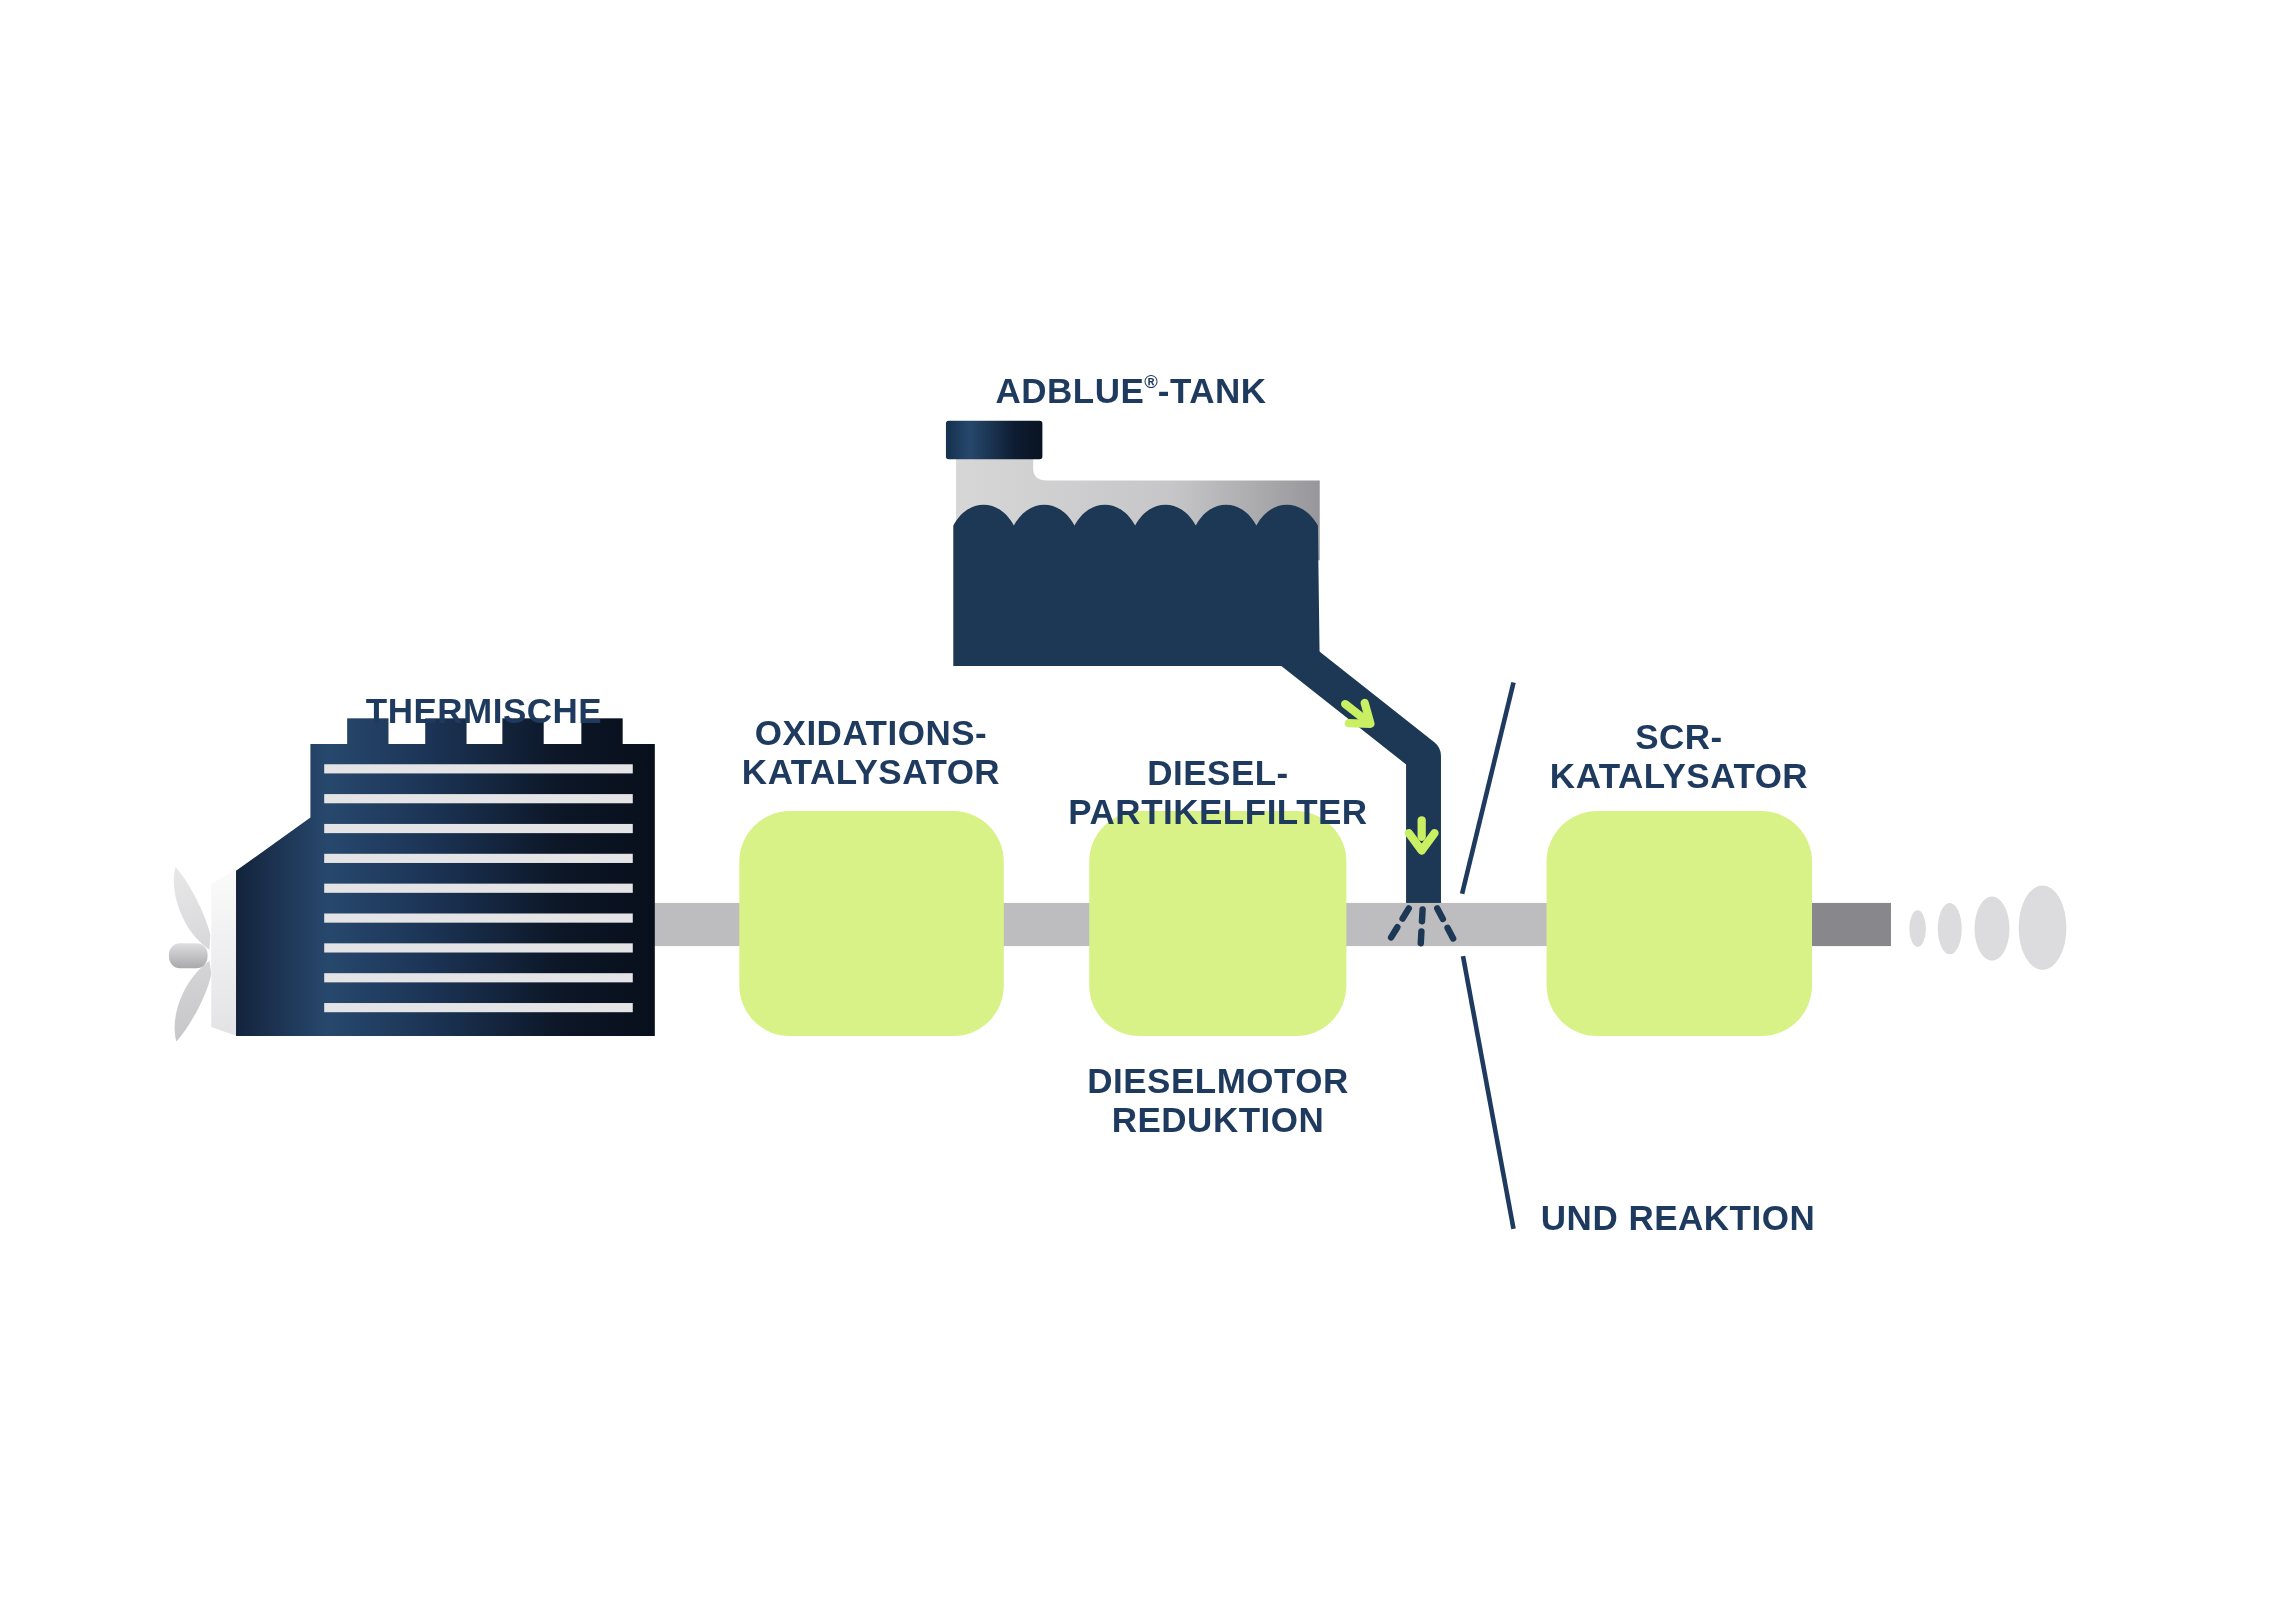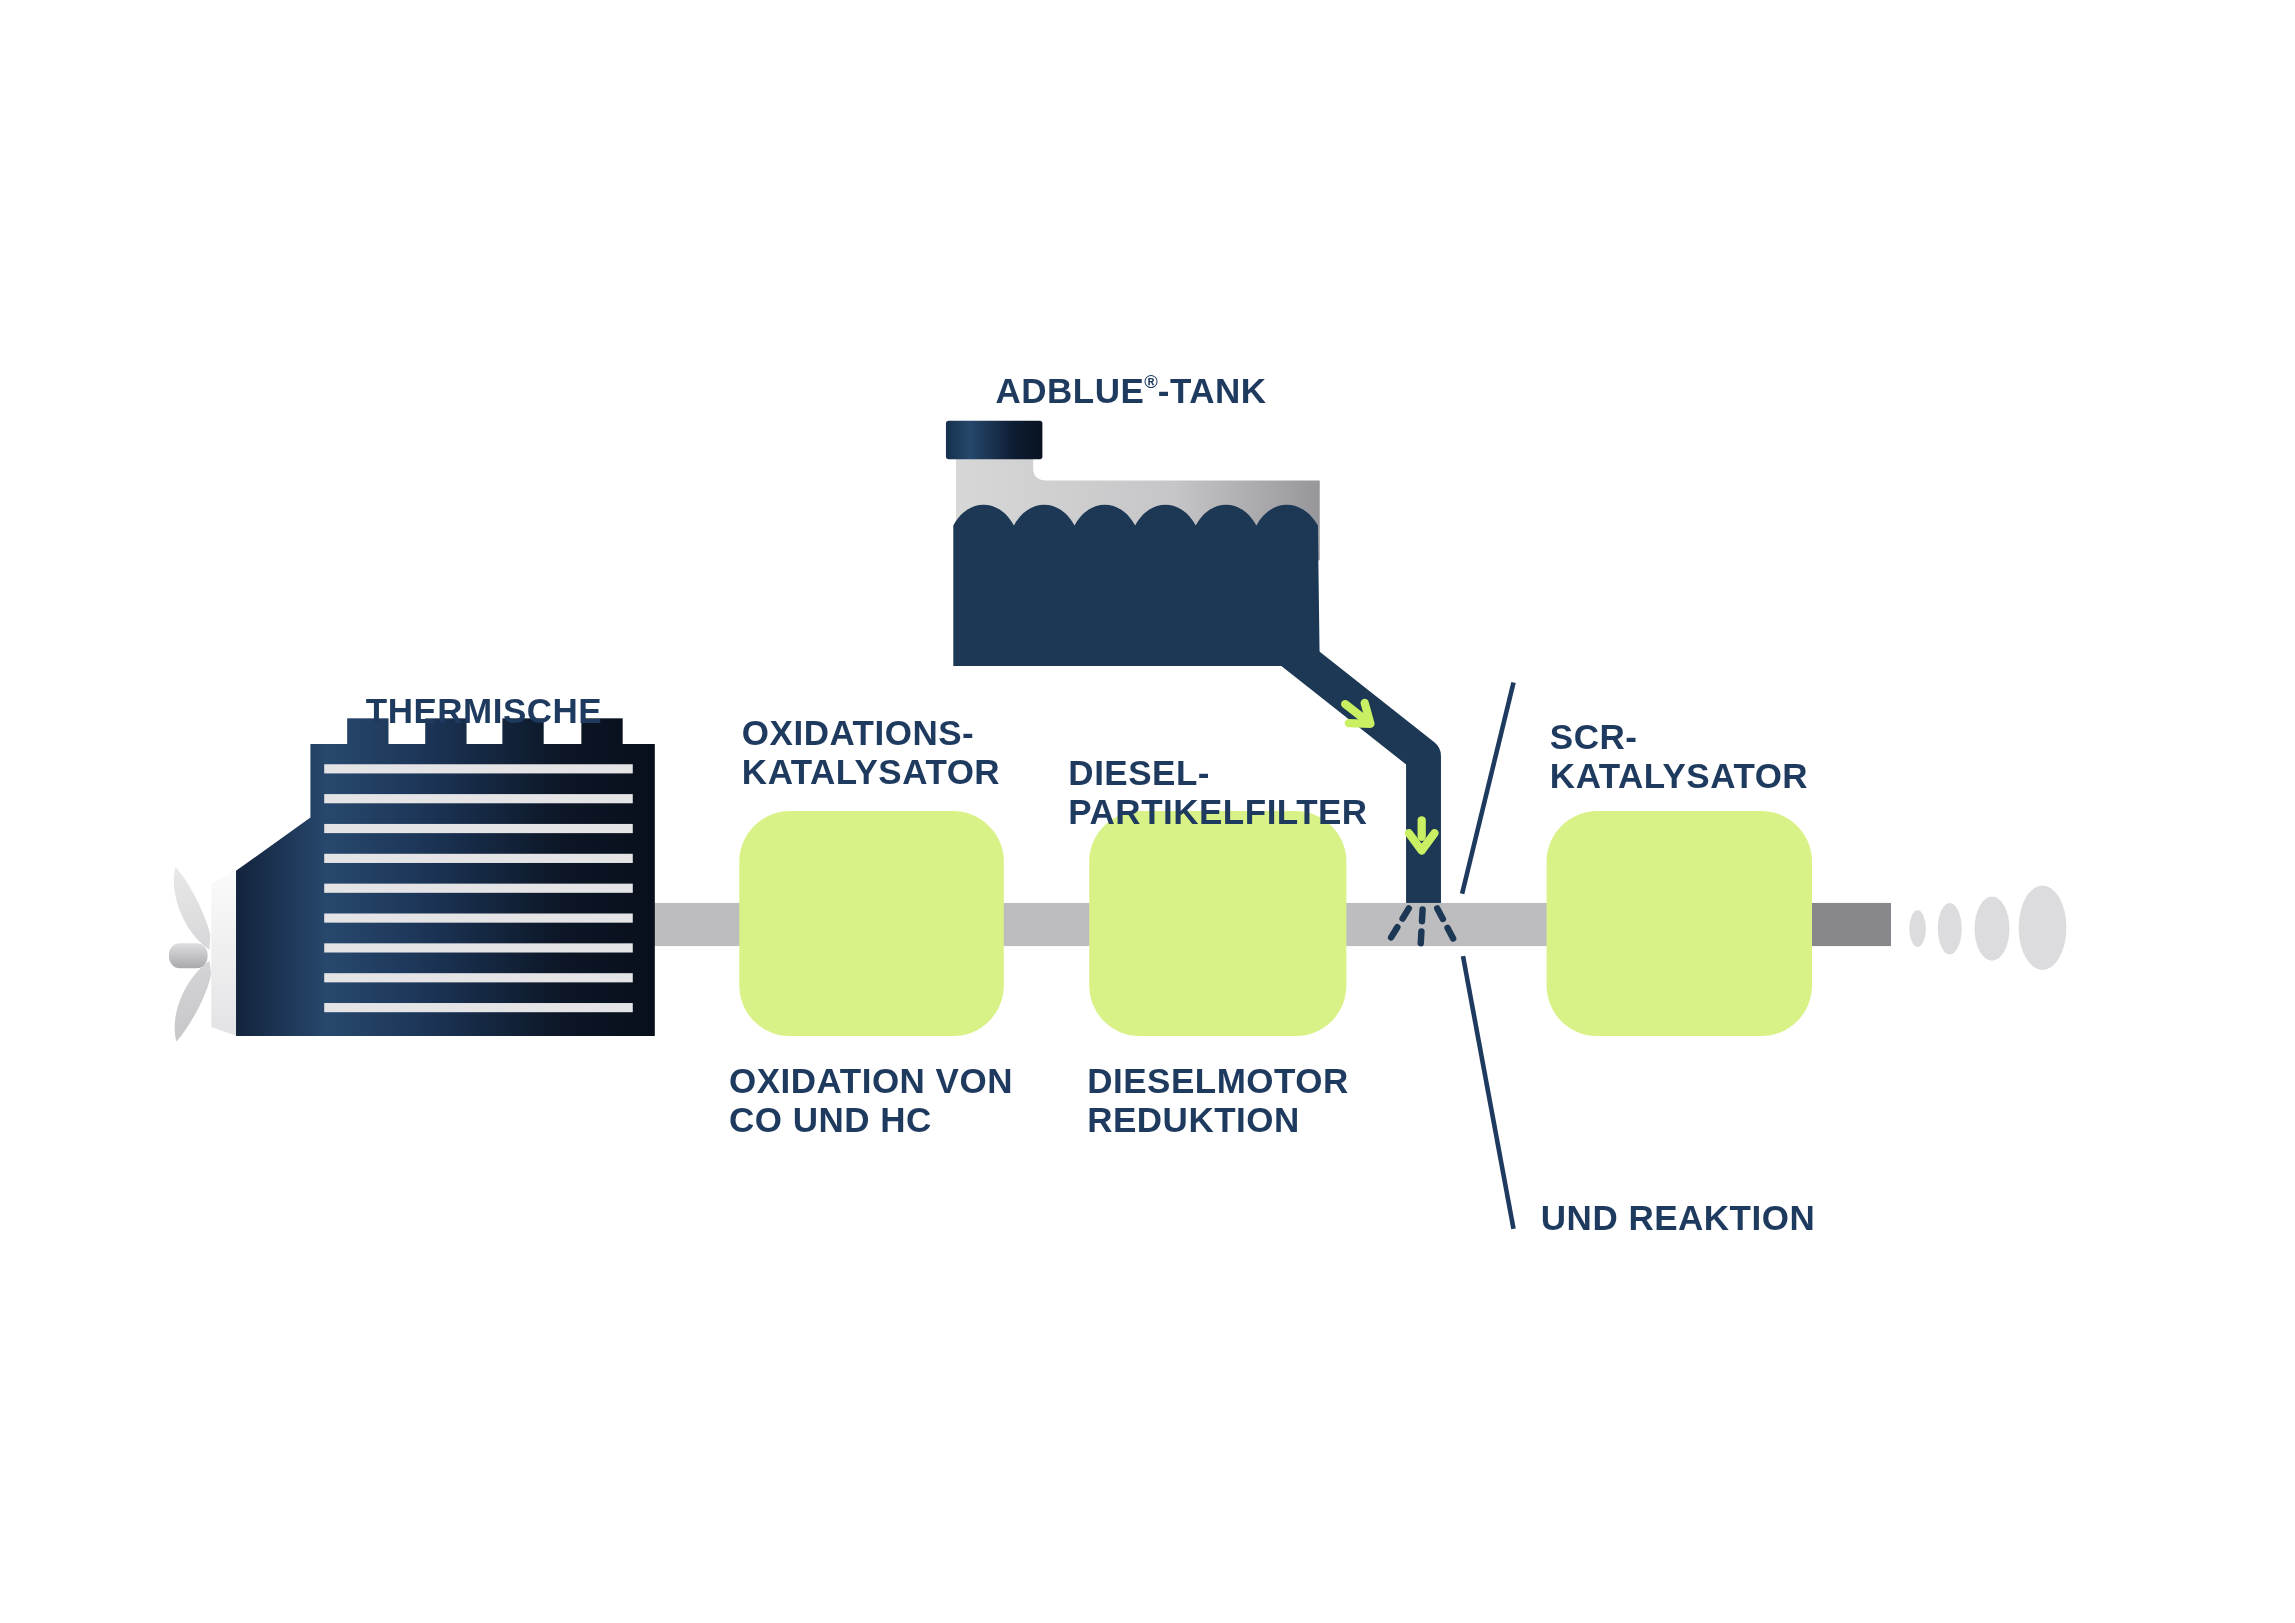--- a/index.html
+++ b/index.html
@@ -12,21 +12,21 @@
   }
   .diagram-svg{position:absolute;left:0;top:0;width:2296px;height:1624px;}
   .lbl{
     position:absolute;
     transform:translateX(-50%);
     color:var(--text-navy,#1e3a5e);
     font-weight:700;
     font-size:35px;
     line-height:39px;
     letter-spacing:0.5px;
-    text-align:left;
+    text-align:center;
     white-space:nowrap;
   }
   .lbl sup{
     font-size:18.4px;
     vertical-align:14.7px;
     letter-spacing:0;
   }
   .lbl sub{
     font-size:23px;
     vertical-align:-8.3px;
@@ -158,24 +158,20 @@
 
   <div class="lbl" style="left:484px;top:691px">THERMISCHE</div>
 
   <div class="lbl" style="left:1131px;top:362px"><span>ADBLUE</span><sup>®</sup><span>-TANK</span></div>
 
 
   <div class="lbl" style="left:871px;top:713px">
     <div>OXIDATIONS-</div>
     <div>KATALYSATOR</div>
   </div>
-  <div class="lbl" style="left:871px;top:1061px">
-    <div>OXIDATION VON</div>
-    <div>CO UND HC</div>
-  </div>
 
   <div class="lbl" style="left:1218px;top:753px">
     <div>DIESEL-</div>
     <div>PARTIKELFILTER</div>
   </div>
   <div class="lbl" style="left:1218px;top:1061px">
     <div>DIESELMOTOR</div>
     <div>REDUKTION</div>
   </div>
 

